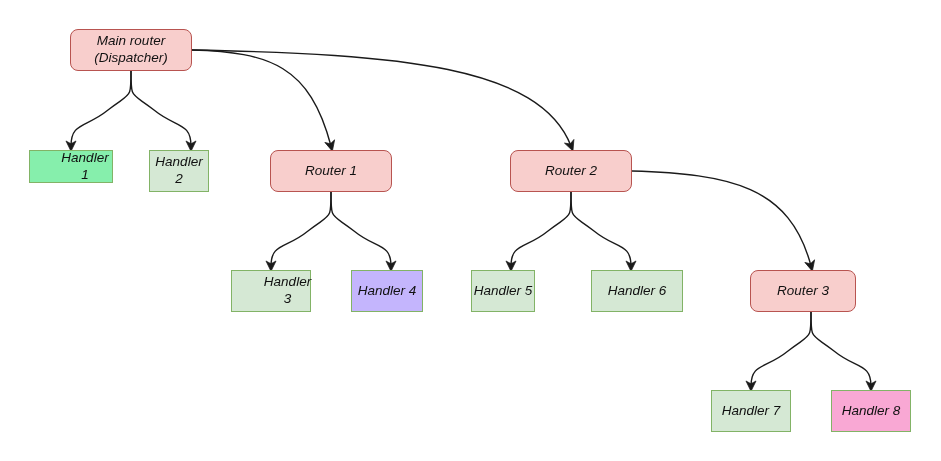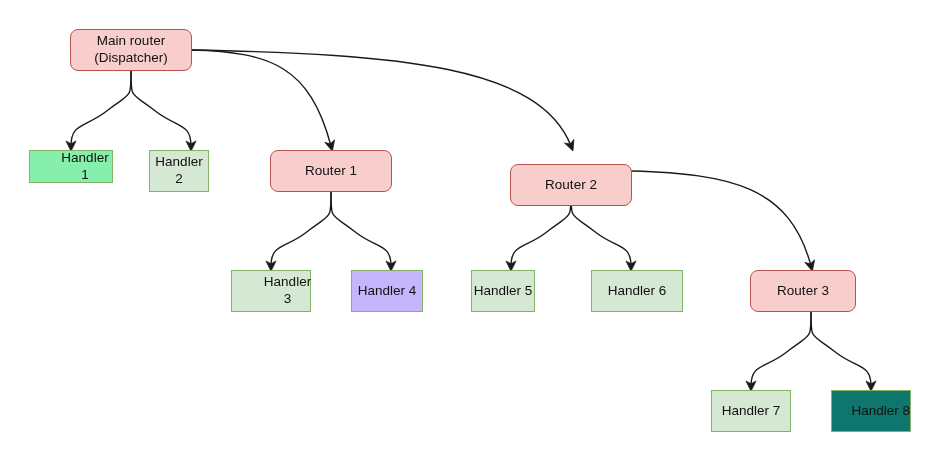--- a/index.html
+++ b/index.html
@@ -51,20 +51,21 @@
     border-radius: 8px;
   }
   .node-handler {
     background: #d5e8d4;
     border: 1.4px solid #82b366;
     border-radius: 0px;
   }
   .node-label {
     display: block;
     white-space: pre-line;
+    font-style: italic;
   }
 </style>
 </head>
 <body>
 
 <div id="diagram-canvas" style="width: 941px; height: 461px; background: rgb(255, 255, 255);">
 
   <svg id="diagram-svg" viewBox="0 0 941 461" xmlns="http://www.w3.org/2000/svg">
     <defs>
       <marker id="arrowhead" markerWidth="9" markerHeight="9" refX="4.2" refY="4.5" orient="auto" markerUnits="strokeWidth">
@@ -85,23 +86,23 @@
         <path class="edge-path" d="M 811 312 C 811 341 811 333 834 351 C 856 369 871 363 871 386" stroke="#1a1a1a" marker-end="url(#arrowhead)"></path>
       </g>
   </svg>
 
   <div id="nodes-layer">
       <div class="node-box node-router" style="left: 70px; top: 29px; width: 122px; height: 42px; background: rgb(248, 206, 204); border-color: rgb(184, 84, 80); color: rgb(17, 17, 17);"><span class="node-label">Main router
 (Dispatcher)</span></div>
       <div class="node-box node-handler" style="left: 29px; top: 150px; width: 84px; height: 33px; background: #86efac; border-color: rgb(130, 179, 102); color: rgb(17, 17, 17); padding-left: 28px;"><span class="node-label">Handler 1</span></div>
       <div class="node-box node-handler" style="left: 149px; top: 150px; width: 60px; height: 42px; background: rgb(213, 232, 212); border-color: rgb(130, 179, 102); color: rgb(17, 17, 17);"><span class="node-label">Handler 2</span></div>
       <div class="node-box node-router" style="left: 270px; top: 150px; width: 122px; height: 42px; background: rgb(248, 206, 204); border-color: rgb(184, 84, 80); color: rgb(17, 17, 17);"><span class="node-label">Router 1</span></div>
-      <div class="node-box node-router" style="left: 510px; top: 164px; width: 122px; height: 42px; background: rgb(248, 206, 204); border-color: rgb(184, 84, 80); color: rgb(17, 17, 17);"><span class="node-label">Router 2</span></div>
+      <div class="node-box node-router" style="left: 510px; top: 150px; width: 122px; height: 42px; background: rgb(248, 206, 204); border-color: rgb(184, 84, 80); color: rgb(17, 17, 17);"><span class="node-label">Router 2</span></div>
       <div class="node-box node-handler" style="left: 231px; top: 270px; width: 80px; height: 42px; background: rgb(213, 232, 212); border-color: rgb(130, 179, 102); color: rgb(17, 17, 17); padding-left: 33px;"><span class="node-label">Handler 3</span></div>
       <div class="node-box node-handler" style="left: 351px; top: 270px; width: 72px; height: 42px; background: #c4b5fd; border-color: rgb(130, 179, 102); color: rgb(17, 17, 17);"><span class="node-label">Handler 4</span></div>
       <div class="node-box node-handler" style="left: 471px; top: 270px; width: 64px; height: 42px; background: rgb(213, 232, 212); border-color: rgb(130, 179, 102); color: rgb(17, 17, 17);"><span class="node-label">Handler 5</span></div>
       <div class="node-box node-handler" style="left: 591px; top: 270px; width: 92px; height: 42px; background: rgb(213, 232, 212); border-color: rgb(130, 179, 102); color: rgb(17, 17, 17);"><span class="node-label">Handler 6</span></div>
       <div class="node-box node-router" style="left: 750px; top: 270px; width: 106px; height: 42px; background: rgb(248, 206, 204); border-color: rgb(184, 84, 80); color: rgb(17, 17, 17);"><span class="node-label">Router 3</span></div>
       <div class="node-box node-handler" style="left: 711px; top: 390px; width: 80px; height: 42px; background: rgb(213, 232, 212); border-color: rgb(130, 179, 102); color: rgb(17, 17, 17);"><span class="node-label">Handler 7</span></div>
-      <div class="node-box node-handler" style="left: 831px; top: 390px; width: 80px; height: 42px; background: #0f766e; border-color: rgb(130, 179, 102); color: rgb(17, 17, 17); justify-content: flex-end;"><span class="node-label">Handler 8</span></div>
+      <div class="node-box node-handler" style="left: 831px; top: 390px; width: 80px; height: 42px; background: #f9a8d4; border-color: rgb(130, 179, 102); color: rgb(17, 17, 17);"><span class="node-label">Handler 8</span></div>
     </div>
 
 </div>
 
 </body></html>

